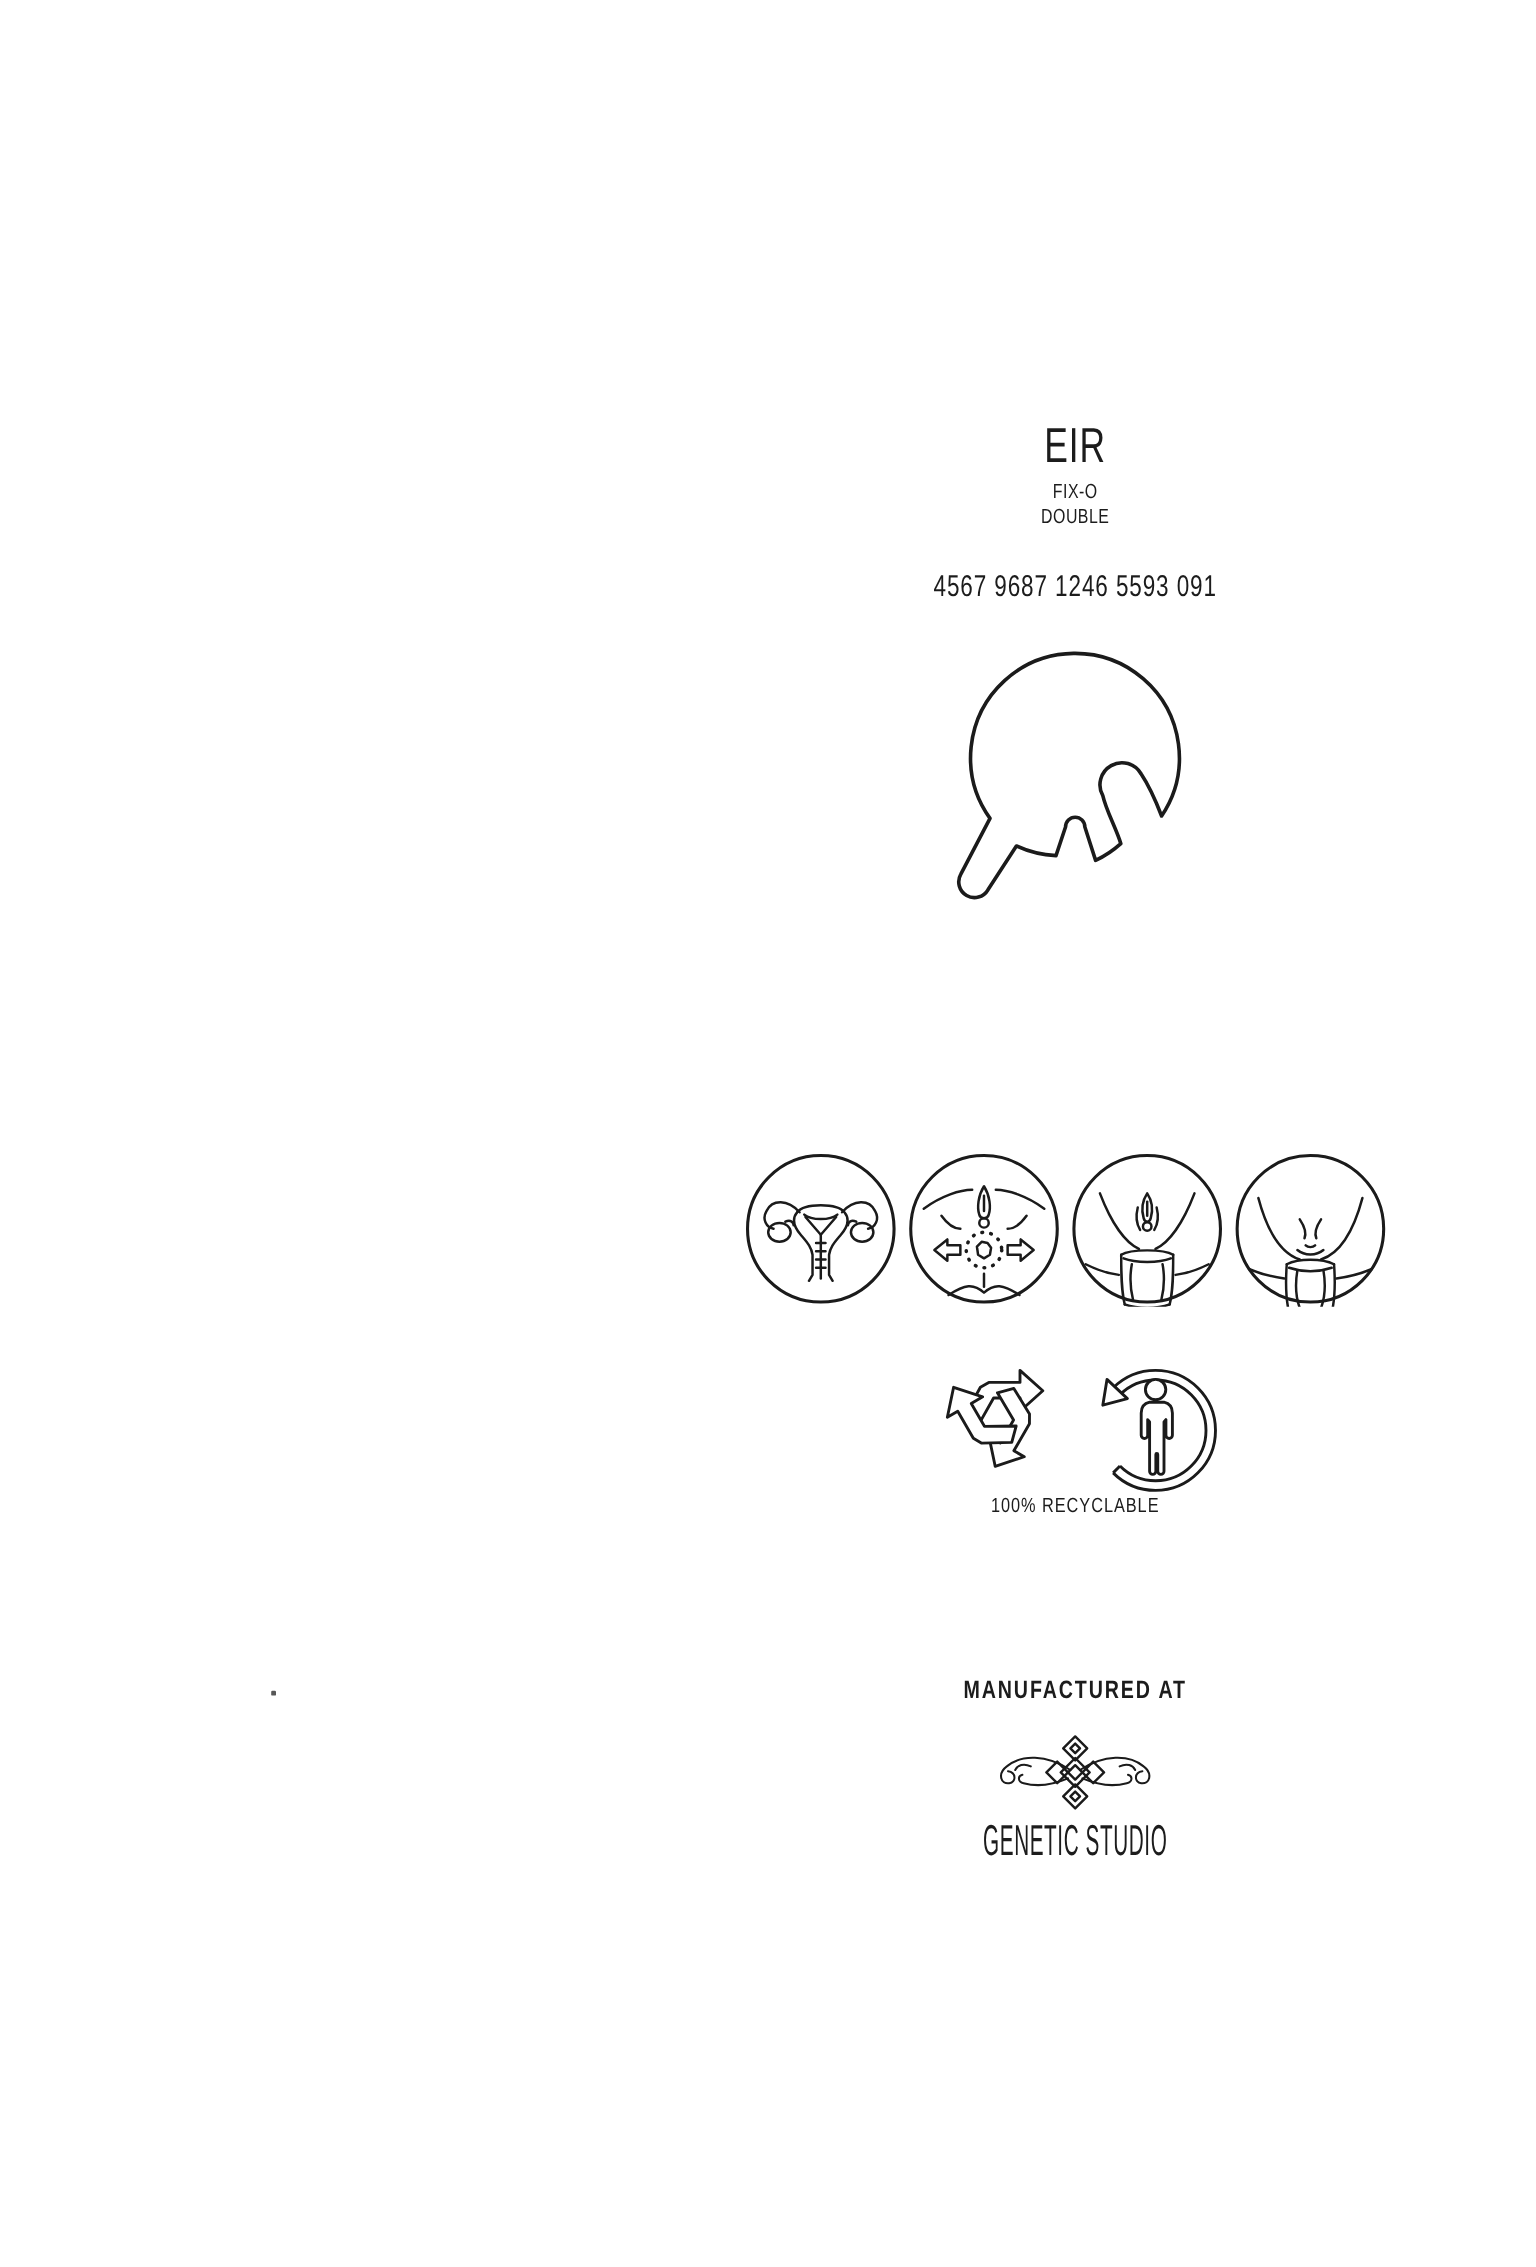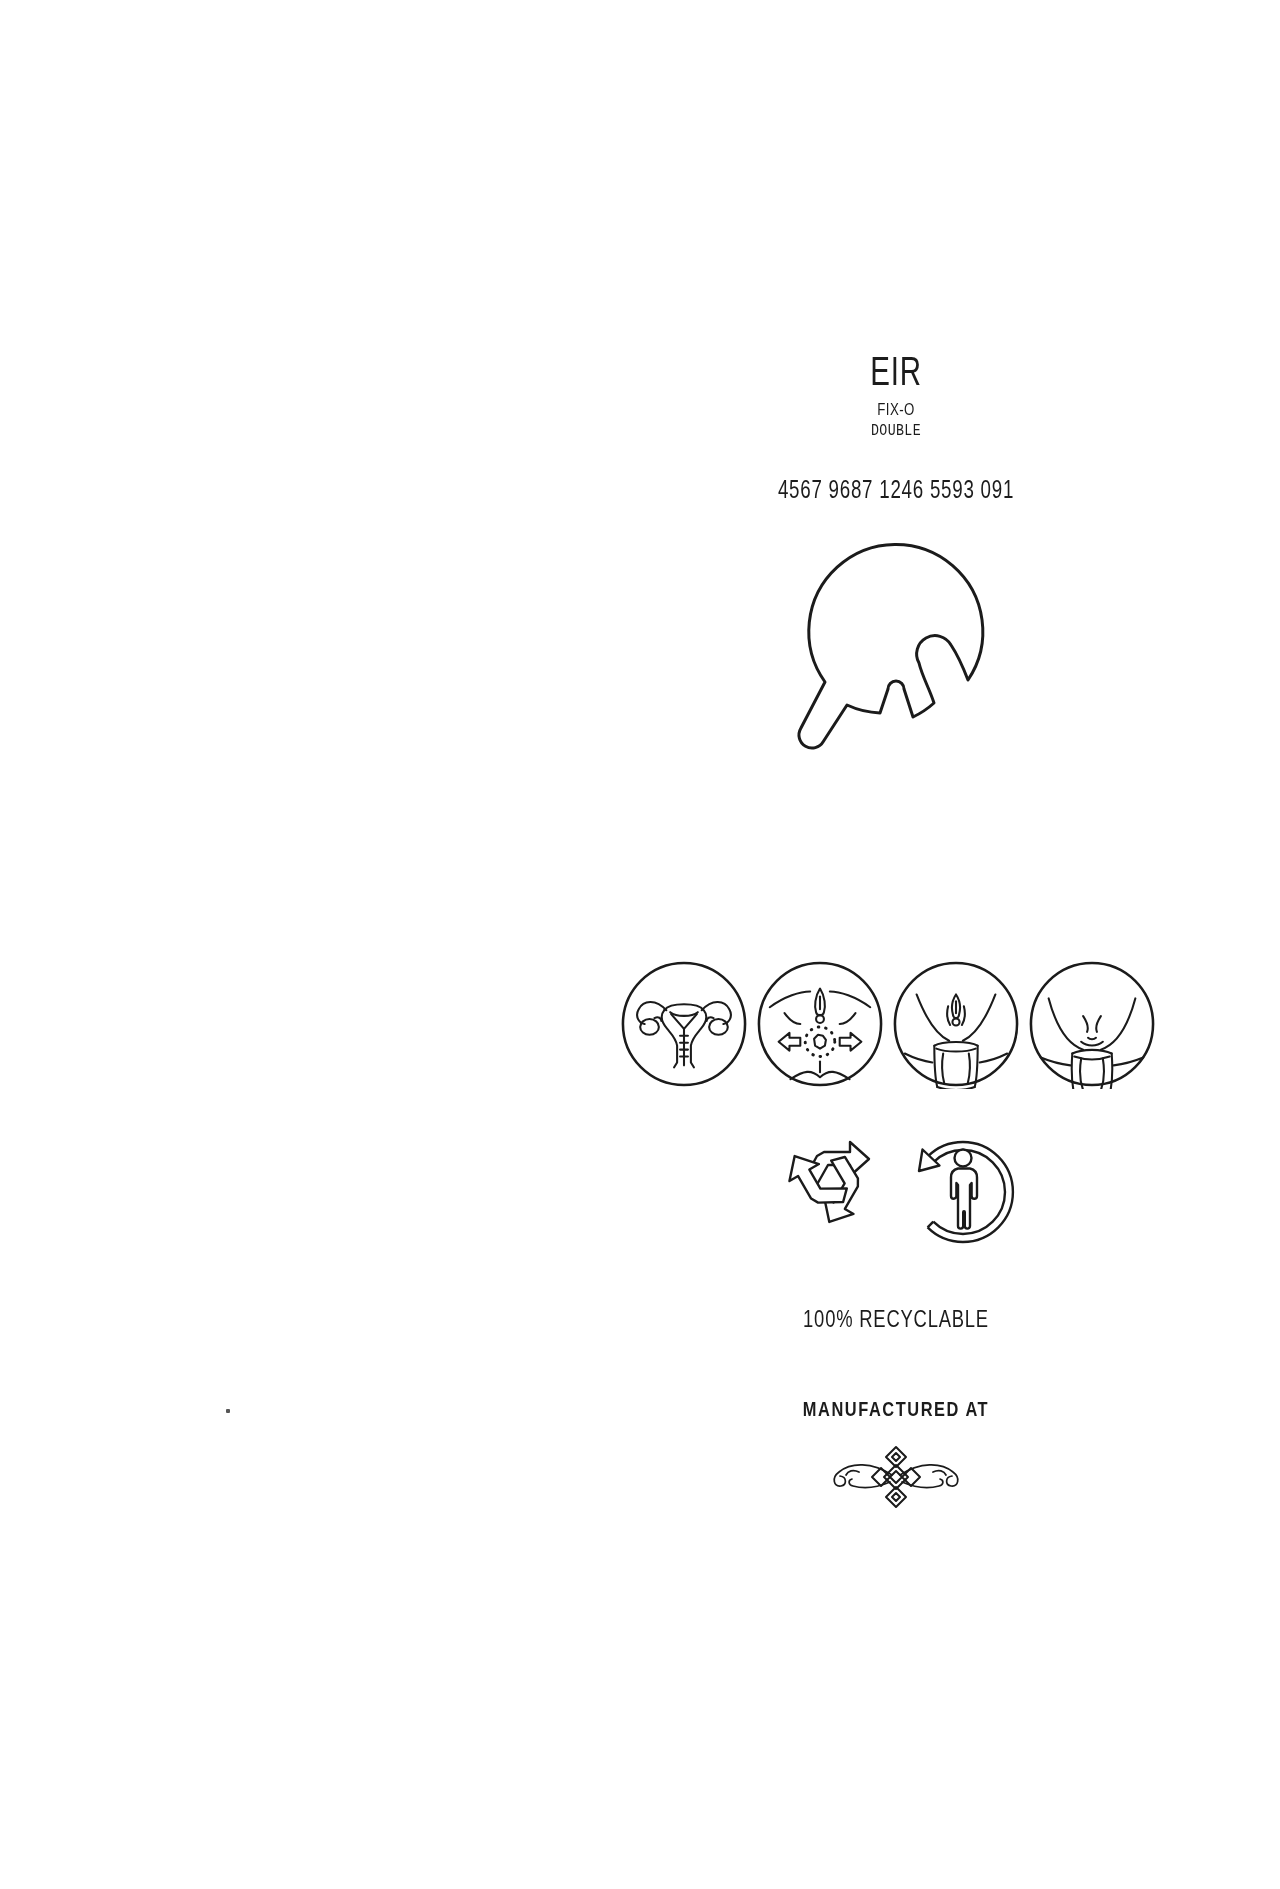--- a/index.html
+++ b/index.html
@@ -9,26 +9,26 @@
     font-family:"Liberation Sans", sans-serif;
     color:#1c1c1c;
   }
   .abs{position:absolute; left:896px; transform:translateX(-50%);
        text-align:center; white-space:nowrap;}
   .cx{display:inline-block; transform-origin:50% 50%;}
   .brand-name{top:351px; font-size:41px; line-height:41px; font-weight:400;}
   .brand-name .cx{transform:scaleX(0.72); letter-spacing:1px;}
   .brand-sub{font-size:17px; line-height:18px; font-weight:400;}
   .brand-sub .cx{transform:scaleX(0.78); letter-spacing:0.5px;}
-  .sub1{top:401px;} .sub2{top:422px;font-family:Liberation Mono, monospace;}
+  .sub1{top:401px;} .sub2{top:422px;}
   .serial{top:476px; font-size:25px; line-height:26px;text-align:right;}
   .serial .cx{transform:scaleX(0.75); letter-spacing:1px;}
   .features{top:793px; font-size:23px; line-height:36px;}
   .features .cx{transform:scaleX(0.76); letter-spacing:2px;}
-  .recyclable{top:1304px; font-size:23px; line-height:30px;}
+  .recyclable{top:1240px; font-size:17px; line-height:30px;}
   .recyclable .cx{transform:scaleX(0.80); letter-spacing:1px;}
   .manufactured{top:1396px; font-size:21px; line-height:26px; font-weight:700;}
   .manufactured .cx{transform:scaleX(0.78); letter-spacing:2px;}
   .studio{top:1515px; font-size:36px; line-height:38px; font-weight:400;}
   .studio .cx{transform:scaleX(0.48); letter-spacing:1px;}
   .tag-svg{position:absolute; left:795px; top:538px;}
   .icon-row{position:absolute; left:619px; top:959px; display:flex; gap:6px;}
   .eco-recycle{position:absolute; left:772px; top:1130px;}
   .eco-human{position:absolute; left:908px; top:1132px;}
   .ornament{position:absolute; left:826px; top:1445px;}
@@ -207,16 +207,19 @@
       <path d="M 70 8 L 74 12 L 70 16 L 66 12 Z"></path>
       <path d="M 70 20 L 82 32 L 70 44 L 58 32 Z"></path>
       <path d="M 70 26 L 76 32 L 70 38 L 64 32 Z"></path>
       <path d="M 70 42 L 80 52 L 70 62 L 60 52 Z"></path>
       <path d="M 70 48 L 74 52 L 70 56 L 66 52 Z"></path>
       <path d="M 55 23 L 64 32 L 55 41 L 46 32 Z"></path>
       <path d="M 85 23 L 94 32 L 85 41 L 76 32 Z"></path>
     </g>
   </svg>
 
+  <div class="abs studio">
+    <span class="cx">GENETIC STUDIO</span>
+  </div>
 
   <div class="speck"></div>
 
 </div>
 
 </body></html>

